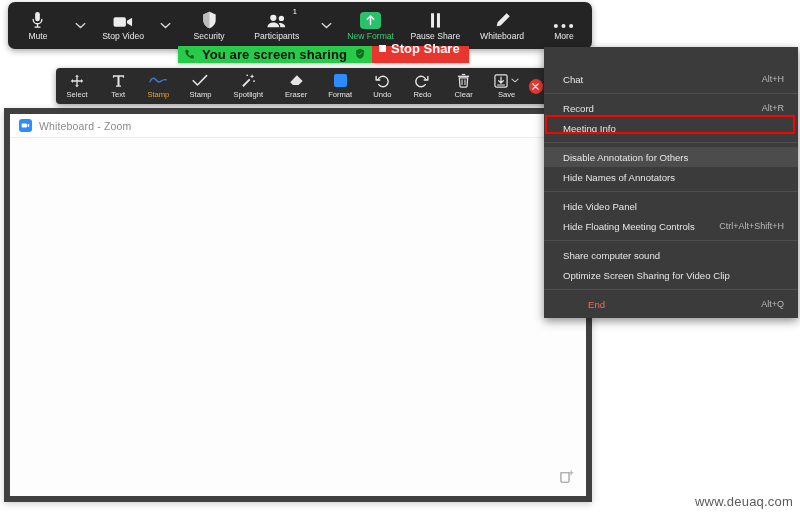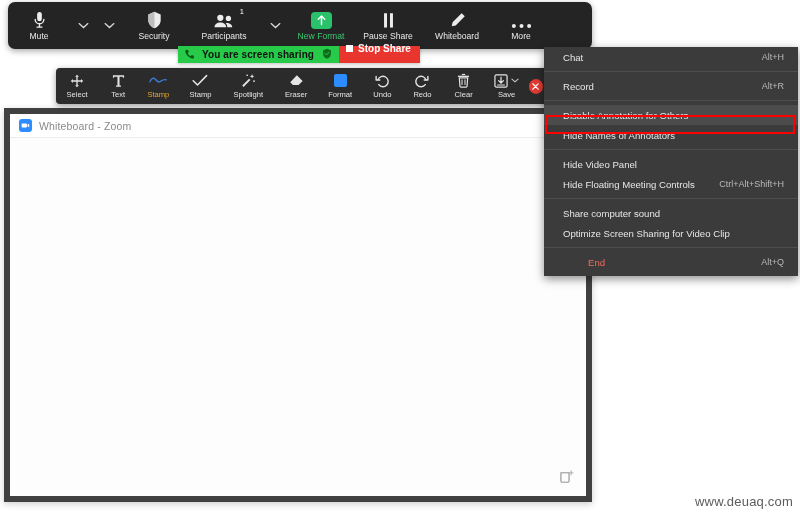--- a/index.html
+++ b/index.html
@@ -132,21 +132,21 @@
   }
 
   
   #sharing-strip {
     position: absolute;
     left: 178px;
     top: 46px;
     height: 17px;
     display: flex;
     align-items: stretch;
-    font-size: 10px;
+    font-size: 13px;
     box-shadow: 0 1px 3px rgba(0,0,0,0.25);
   }
   #sharing-status {
     background: #27CB49;
     display: flex;
     align-items: center;
     padding: 0 7px;
     gap: 8px;
     color: #111111;
     font-weight: bold;
@@ -220,21 +220,21 @@
   }
 
   
   #more-menu {
     position: absolute;
     left: 544px;
     top: 47px;
     width: 254px;
     background: #3B3B3B;
     box-shadow: 0 3px 9px rgba(0,0,0,0.45);
-    padding: 0 0 4px 0;
+    padding: 22px 0 4px 0;
     box-sizing: border-box;
   }
   .menu-item {
     display: flex;
     align-items: center;
     justify-content: space-between;
     height: 20px;
     padding: 0 14px 0 19px;
     color: #e6e6e6;
     font-size: 9.6px;
@@ -314,20 +314,29 @@
         </svg>
       </span>
       <span class="tb-label">Mute</span>
     </div>
     <div class="tb-caret">
       <svg width="11" height="7" viewBox="0 0 12 8">
           <path d="M1 1.8L6 6.4 11 1.8" fill="none" stroke="#D6D6D6" stroke-width="1.5" stroke-linecap="round"></path>
         </svg>
     </div>
 
+    <div class="tb-item" style="width:62px">
+      <span class="tb-glyph">
+        <svg width="20" height="14" viewBox="0 0 22 15">
+          <rect x="0.6" y="2.2" width="13.6" height="10.6" rx="2" fill="#ECECEC"></rect>
+          <path d="M15.4 6.1l5.6-3.3v9.4l-5.6-3.3z" fill="#ECECEC"></path>
+        </svg>
+      </span>
+      <span class="tb-label">Stop Video</span>
+    </div>
     <div class="tb-caret">
       <svg width="11" height="7" viewBox="0 0 12 8">
           <path d="M1 1.8L6 6.4 11 1.8" fill="none" stroke="#D6D6D6" stroke-width="1.5" stroke-linecap="round"></path>
         </svg>
     </div>
 
     <div class="tb-item" style="width:64px">
       <span class="tb-glyph">
         <svg width="15" height="18" viewBox="0 0 16 19">
           <path d="M8 .8l6.6 2.7v6c0 4.2-2.8 7.4-6.6 8.8C4.2 16.9 1.4 13.7 1.4 9.5v-6L8 .8z" fill="#ECECEC"></path>
@@ -546,20 +555,24 @@
       <span class="mi-label">Chat</span>
       <span class="mi-shortcut">Alt+H</span>
     </div>
 
     <div class="menu-sep"></div>
 
     <div class="menu-item">
       <span class="mi-label">Record</span>
       <span class="mi-shortcut">Alt+R</span>
     </div>
+    <div class="menu-item">
+      <span class="mi-label">Meeting Info</span>
+      <span class="mi-shortcut"></span>
+    </div>
 
     <div class="menu-sep"></div>
 
     <div class="menu-item highlighted">
       <span class="mi-label">Disable Annotation for Others</span>
       <span class="mi-shortcut"></span>
     </div>
     <div class="menu-item">
       <span class="mi-label">Hide Names of Annotators</span>
       <span class="mi-shortcut"></span>

